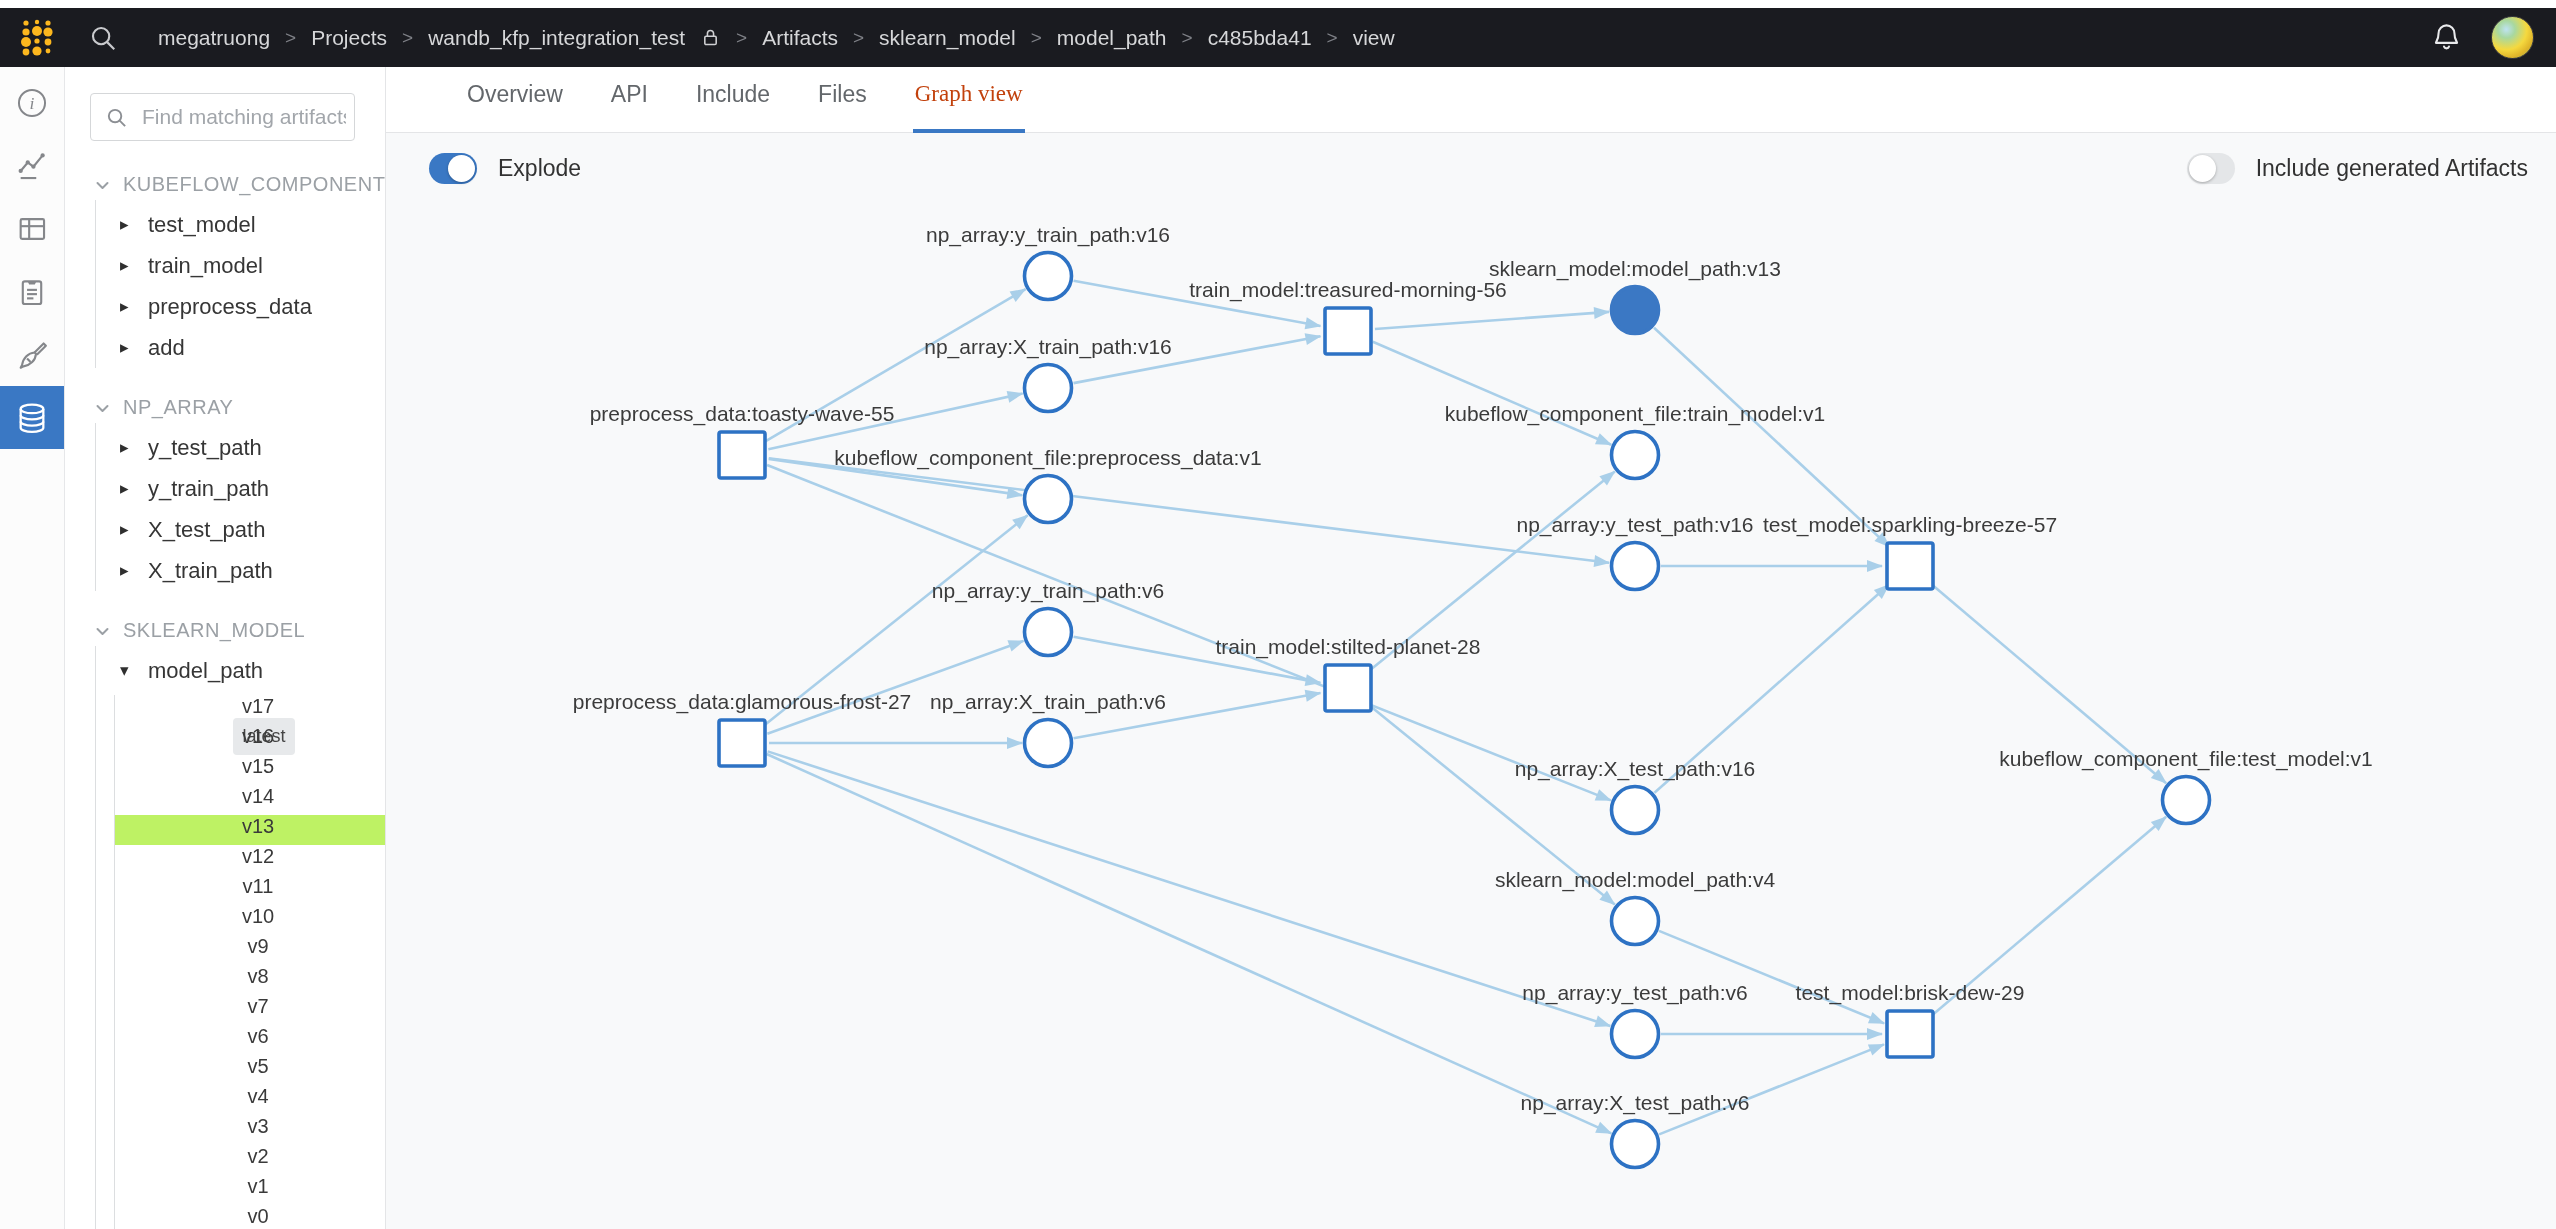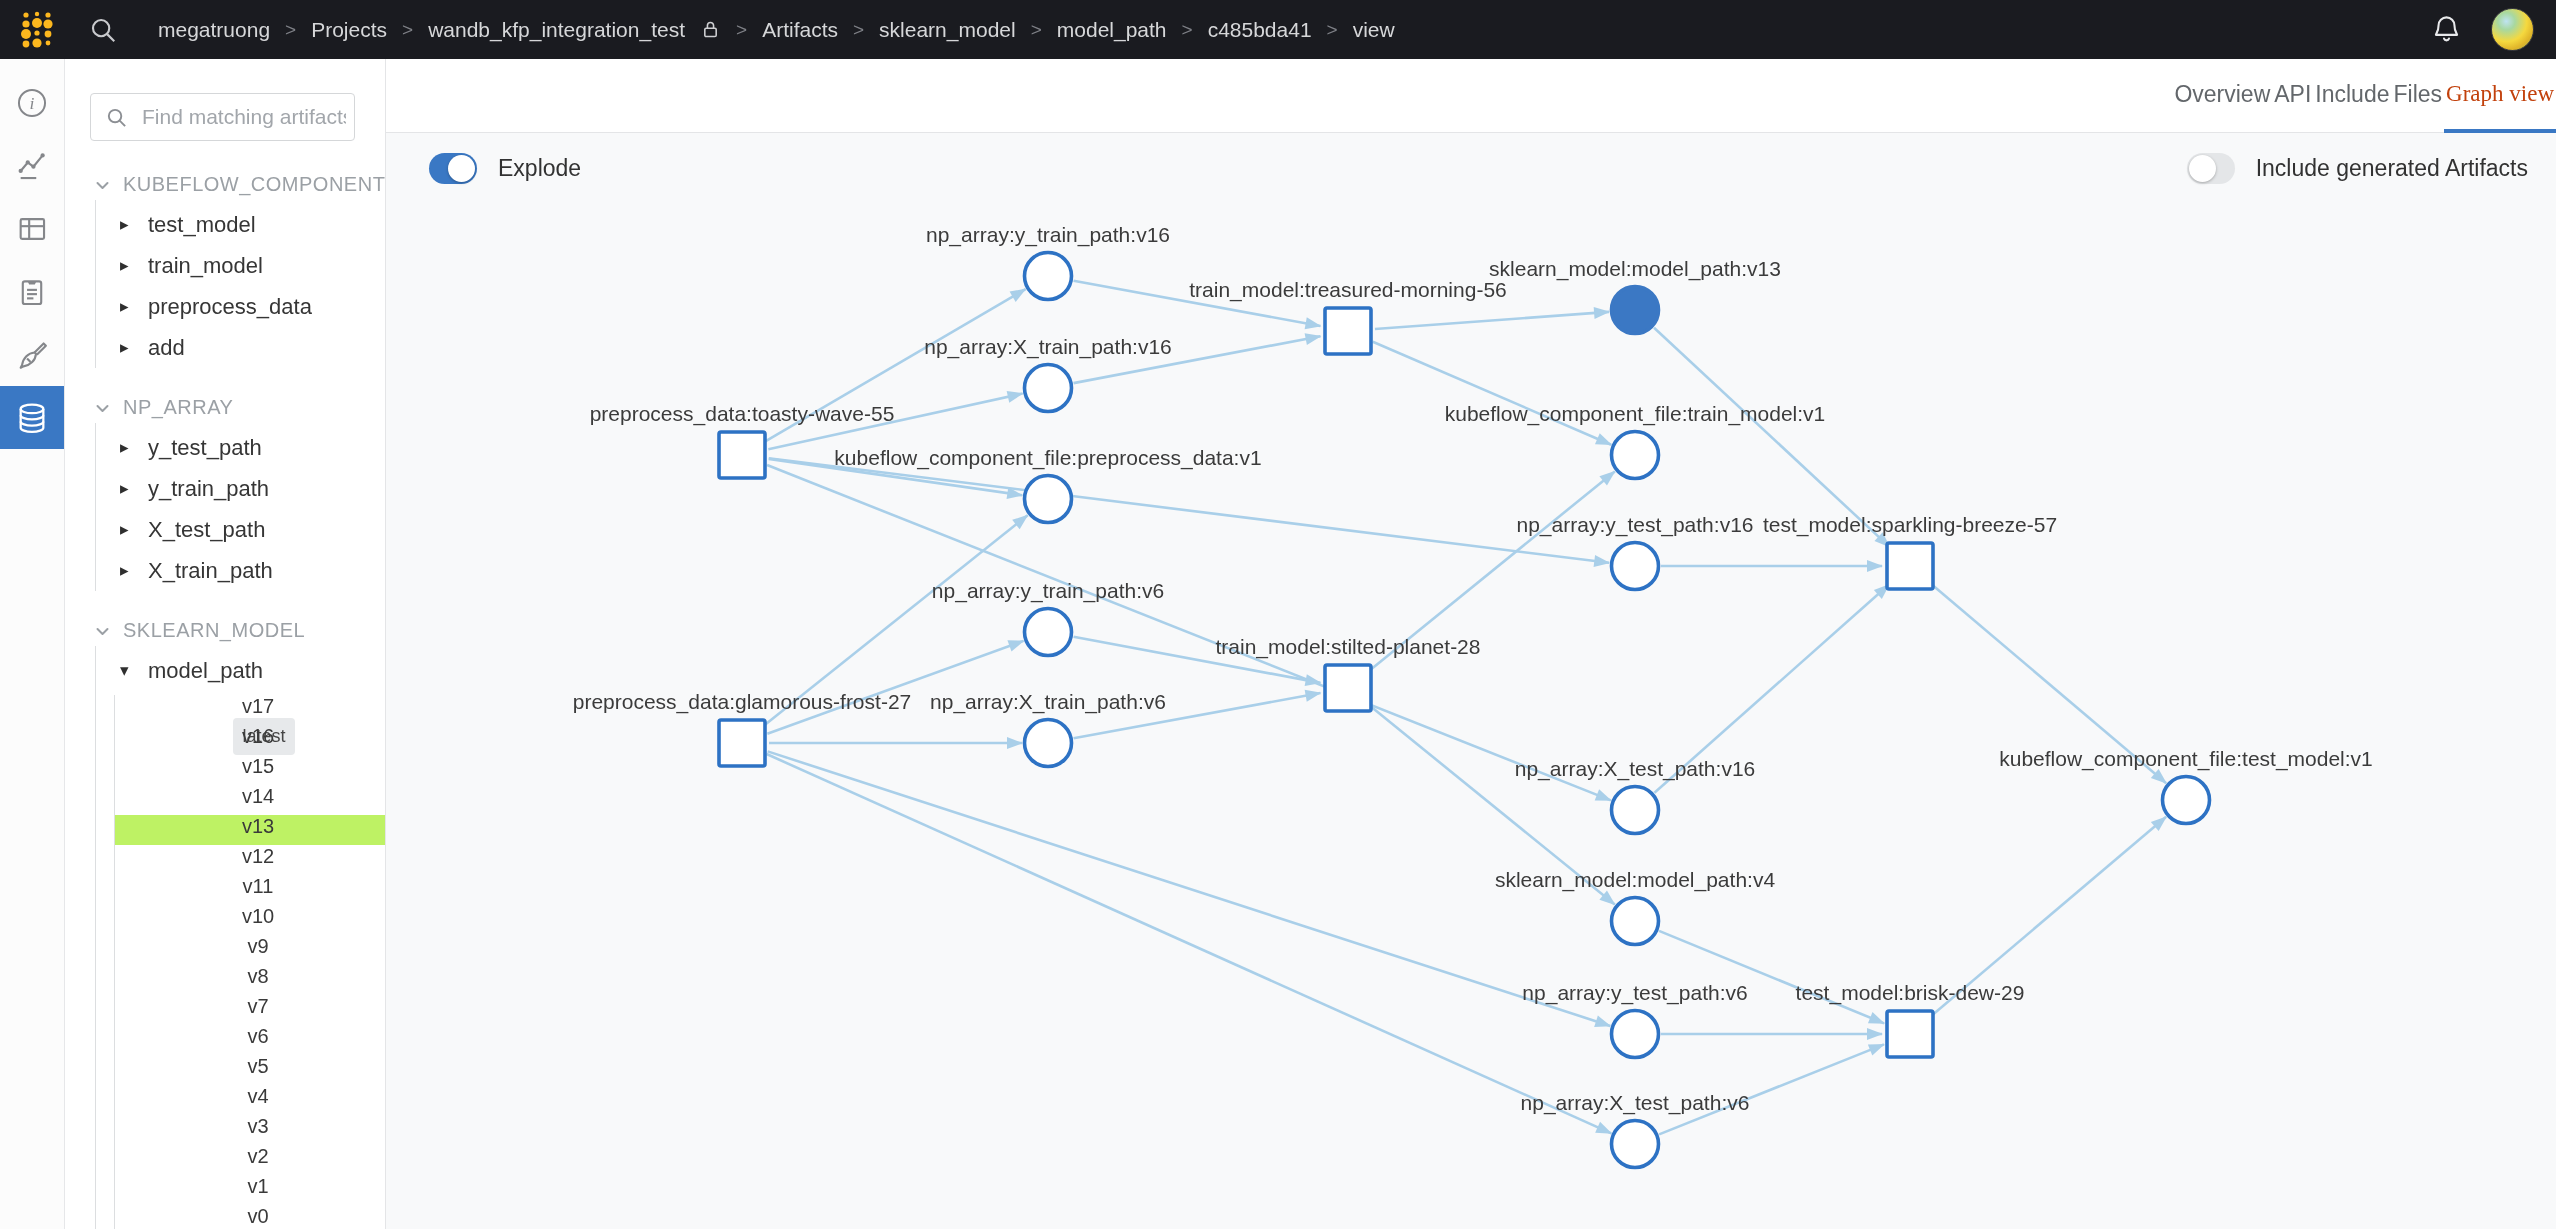--- a/index.html
+++ b/index.html
@@ -1,21 +1,21 @@
 <!DOCTYPE html>
 <html><head>
 <meta charset="utf-8">
 <style>
   html,body { margin:0; padding:0; }
   body {
     width:2556px; height:1229px; position:relative; overflow:hidden;
     background:#ffffff; font-family:"Liberation Sans", sans-serif;
   }
   
-  .topbar { position:absolute; top:0; left:0; right:0; height:59px;
+  .topbar { position:absolute; top:8px; left:0; right:0; height:59px;
     background:#1a1b20; display:flex; align-items:center; z-index:30; }
   .logo { margin-left:14px; width:46px; height:46px; flex:none; }
   .top-search { margin-left:28px; width:30px; height:30px; color:#c9cacd; flex:none; cursor:pointer; }
   .breadcrumb { display:flex; align-items:center; margin-left:40px; font-size:21px; gap:15px; white-space:nowrap; }
   .crumb { color:#d6d7d9; cursor:pointer; }
   .crumb-sep { color:#7f8187; font-size:19px; }
   .lock-icon { width:21px; height:21px; color:#cfd0d3; display:inline-block; }
   .lock-icon svg { width:100%; height:100%; }
   .top-right { margin-left:auto; display:flex; align-items:center; gap:28px; margin-right:22px; }
   .bell { width:33px; height:33px; color:#e8e9eb; cursor:pointer; }
@@ -47,21 +47,21 @@
   .tree-item { display:flex; align-items:center; height:41px; padding-left:24px; font-size:22px;
     color:#363636; cursor:pointer; gap:14px; white-space:nowrap; }
   .tri { font-size:17px; color:#2f2f2f; width:14px; flex:none; }
   .version-list { border-left:1px solid #dcdee0; margin-left:18px; margin-top:4px; }
   .version-item { height:30px; display:flex; align-items:center; padding-left:16px; font-size:20px;
     color:#3a3a3a; cursor:pointer;flex-direction:column; }
   .version-item.selected { background:#bef264; }
   .badge { margin-left:12px; background:#e7e9eb; border-radius:4px; padding:8px 9px; font-size:18px; color:#454545; }
   
   .tabbar { position:absolute; left:386px; top:59px; right:0; height:74px; background:#ffffff;
-    border-bottom:1px solid #e4e5e7; display:flex; padding-left:79px; box-sizing:border-box; z-index:10;justify-content:flex-end; }
+    border-bottom:1px solid #e4e5e7; display:flex; padding-left:79px; gap:44px; box-sizing:border-box; z-index:10; }
   .tab { display:flex; align-items:center; font-size:23px; color:#63676b; cursor:pointer;
     border-bottom:4px solid transparent; padding:0 2px; margin-bottom:-1px; }
   .tab.active { color:#c2410c; border-bottom-color:#3a78c4;font-family:Liberation Serif, serif; }
   
   .content { position:absolute; left:386px; top:133px; right:0; bottom:0; background:#f8f9fa; overflow:hidden; }
   .controls { position:absolute; left:0; top:0; right:0; height:70px; display:flex; align-items:center;
     justify-content:space-between; padding:0 28px 0 43px; box-sizing:border-box; z-index:5; }
   .ctl-group { display:flex; align-items:center; }
   .toggle { width:48px; height:31px; border-radius:16px; position:relative; cursor:pointer; flex:none; }
   .toggle.on { background:#3a78c4; }

